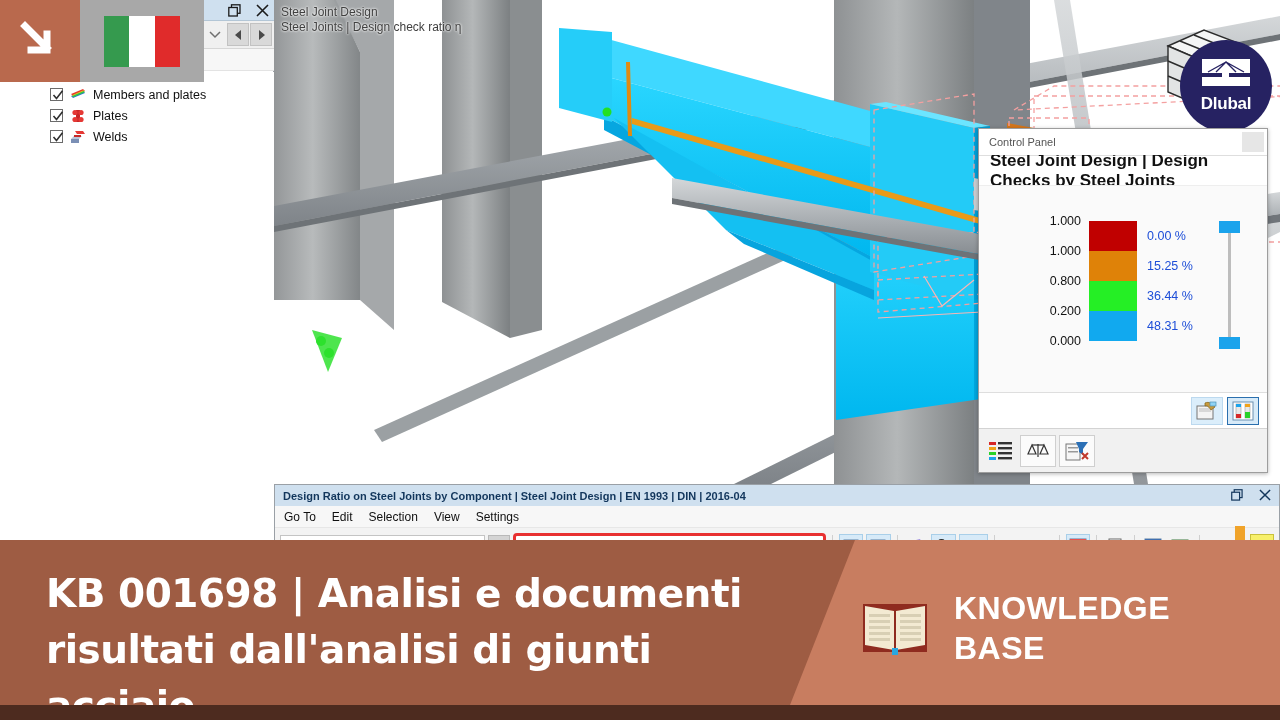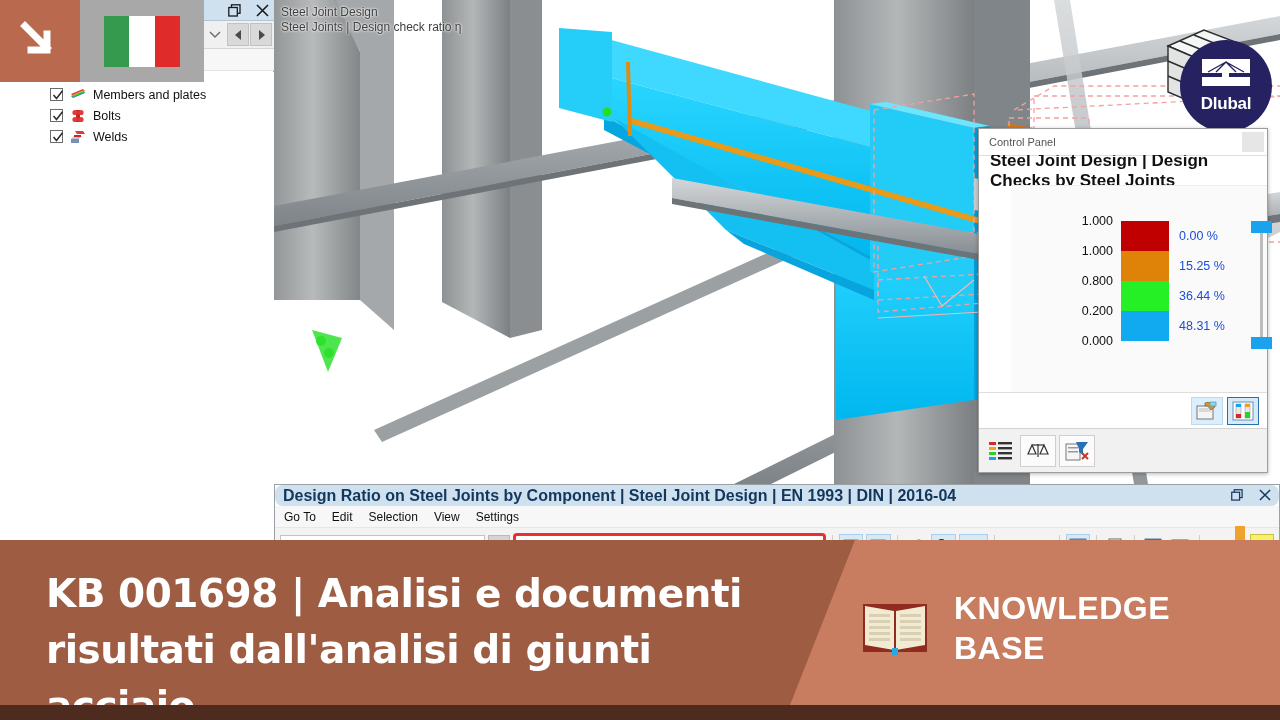--- a/index.html
+++ b/index.html
@@ -107,21 +107,21 @@
     font-size: 11px; color: #555;
   }
   .cp-title .grip {
     position: absolute; right: 3px; top: 3px; width: 22px; height: 20px; background: #e6e6e6;
   }
   .cp-subtitle {
     height: 30px; border-top: 1px solid #dedede;
     display: flex; align-items: center; padding-left: 11px;
     font-size: 17px; color: #111; font-weight: 600;
   }
-  .cp-body { position: relative; height: 240px; border-top: 1px solid #eee; background: #fafafa; margin-left: 32px; }
+  .cp-body { position: relative; height: 240px; border-top: 1px solid #eee; background: #fafafa; }
   .cp-vals {
     position: absolute; left: 0px; top: 20px; width: 102px;
     text-align: right; font-size: 12.5px; color: #111;
   }
   .cp-vals div { height: 30px; line-height: 30px; }
   .cp-bars { position: absolute; left: 110px; top: 35px; width: 48px; }
   .cp-bar { width: 48px; height: 30px; }
   .cp-pct { position: absolute; left: 168px; top: 35px; font-size: 12.5px; color: #1d4ed8; }
   .cp-pct div { height: 30px; line-height: 30px; }
   .cp-slider { position: absolute; left: 240px; top: 35px; height: 128px; width: 22px; }
@@ -147,21 +147,21 @@
   .cp-tool.plain { border: none; background: transparent; }
 
   
   .res-window {
     position: absolute; left: 274px; top: 484px; width: 1006px; height: 80px;
     background: #ffffff; border: 1px solid #9aa0a6; border-bottom: none;
   }
   .res-title {
     height: 21px; background: #cfe0ef; position: relative;
     display: flex; align-items: center; padding-left: 8px;
-    font-size: 16px; font-weight: bold; color: #12365c; border-radius: 8px;
+    font-size: 11px; font-weight: bold; color: #12365c;
   }
   .res-title .tb-btns { position: absolute; right: 5px; top: 1px; display: flex; gap: 10px; }
   .res-menu {
     height: 22px; background: #f7f7f7; display: flex; align-items: center;
     gap: 16px; padding-left: 9px; border-bottom: 1px solid #e7e7e7;
     font-size: 12px; color: #101010;
   }
   .res-toolbar {
     height: 34px; background: #f3f3f3; display: flex; align-items: center;
     padding: 0 5px; gap: 3px; position: relative;
@@ -494,21 +494,21 @@
         </span>
         <span class="tree-ico">
           <svg width="16" height="14" viewBox="0 0 16 14">
             <rect x="6" y="1" width="4" height="12" fill="#c62828"></rect>
             <circle cx="5" cy="3.5" r="2.6" fill="#e53935"></circle>
               <circle cx="11" cy="3.5" r="2.6" fill="#e53935"></circle>
             <circle cx="5" cy="10.5" r="2.6" fill="#e53935"></circle>
               <circle cx="11" cy="10.5" r="2.6" fill="#e53935"></circle>
           </svg>
         </span>
-        <span>Bolts</span>
+        <span>Plates</span>
       </div>
       <div class="tree-item">
         <span class="chk">
           <svg width="12" height="12" viewBox="0 0 12 12">
               <path d="M1.5,6 L4.5,9.5 L10.5,1.8" fill="none" stroke="#2f2f2f" stroke-width="1.6"></path>
             </svg>
         </span>
         <span class="tree-ico">
           <svg width="16" height="14" viewBox="0 0 16 14">
             <polygon points="1,9 9,9 9,13 1,13" fill="#7b8fb5"></polygon>

